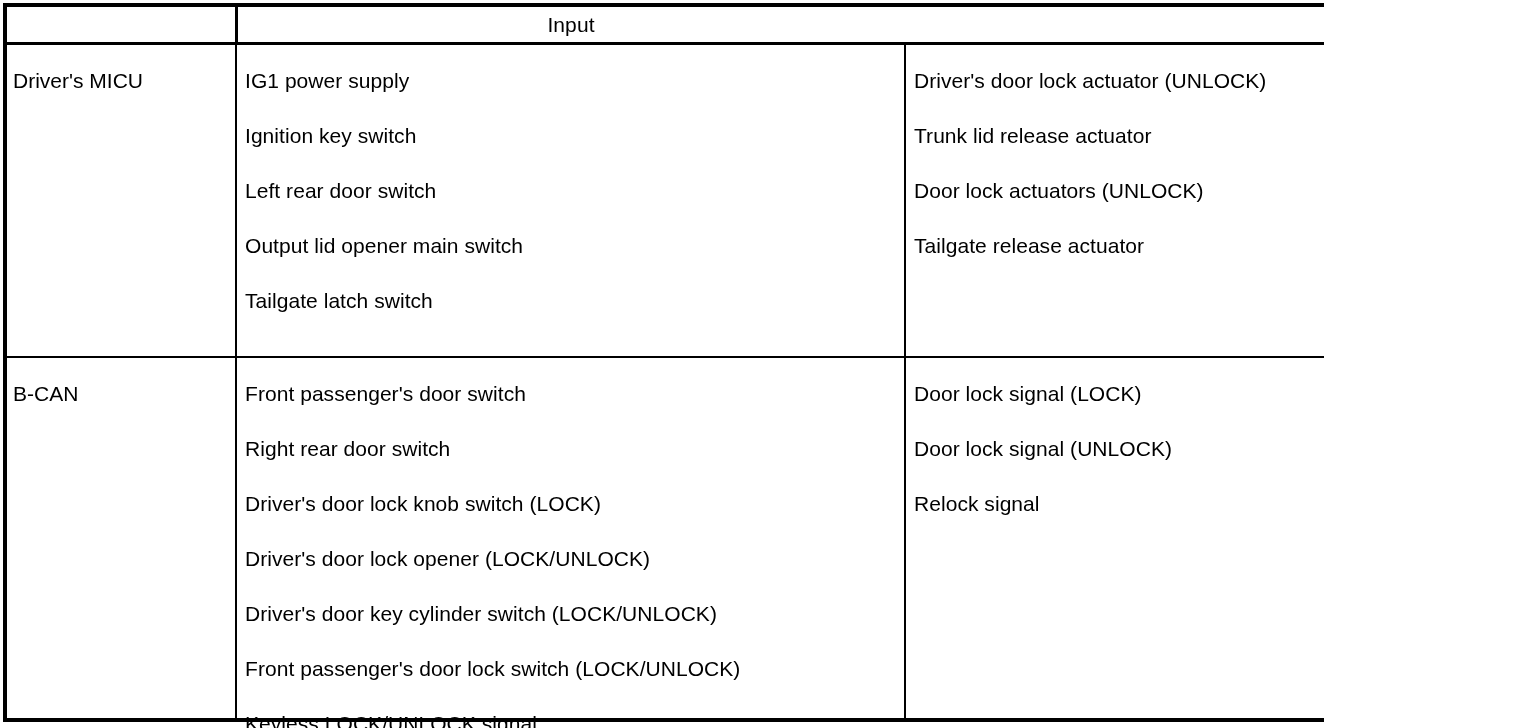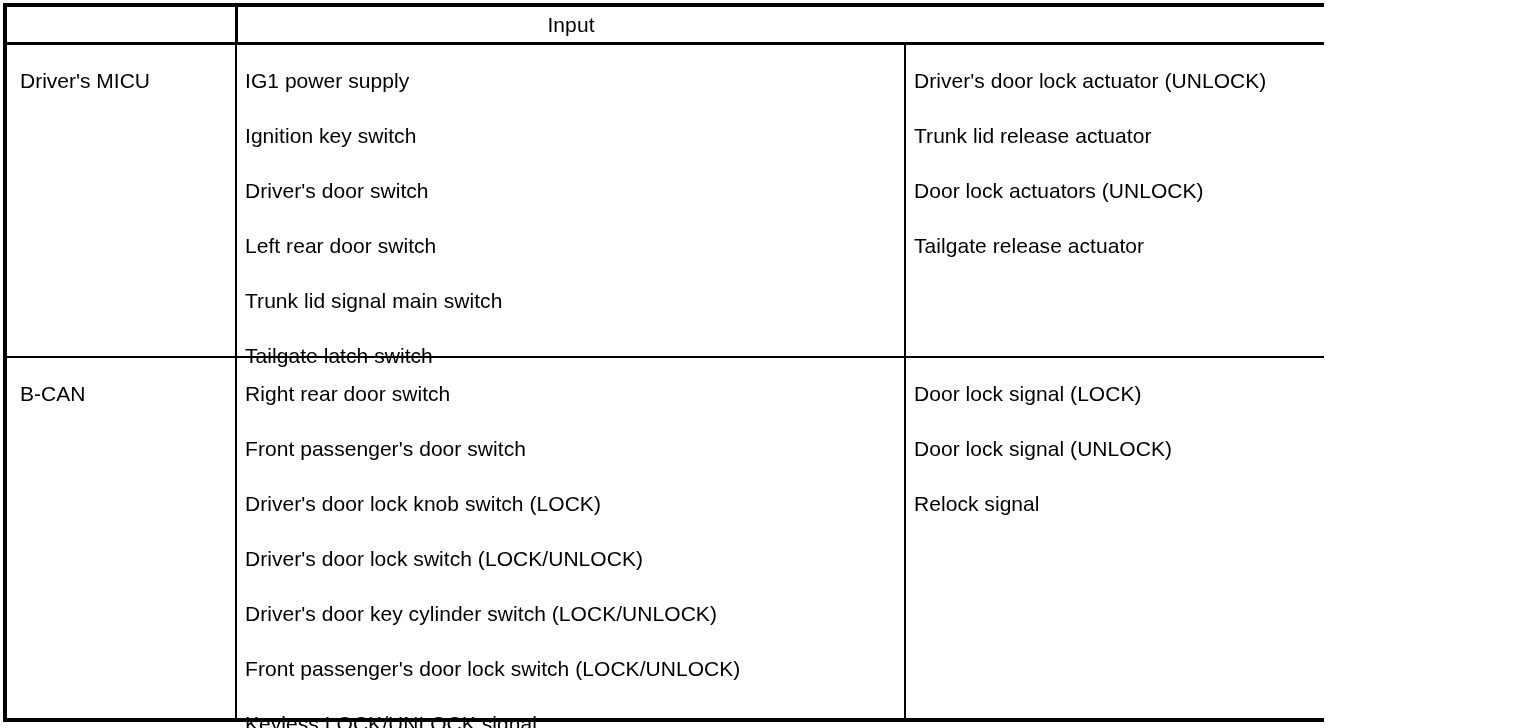--- a/index.html
+++ b/index.html
@@ -77,21 +77,21 @@
   .trow-micu  { top: 0px;   height: 313px; border-bottom: 2px solid #000000; box-sizing: border-box; }
   .trow-bcan  { top: 313px; bottom: 0; }
 
   .cell {
     position: absolute;
     top: 0;
     bottom: 0;
     box-sizing: border-box;
     padding-top: 8px;
   }
-  .cell-sys    { left: 0px;   width: 228px; padding-left: 6px; margin-left: 7px; }
+  .cell-sys    { left: 0px;   width: 228px; padding-left: 6px; }
   .cell-input  { left: 228px; width: 669px; border-left: 2px solid #000000; padding-left: 8px; }
   .cell-output { left: 897px; right: 0;     border-left: 2px solid #000000; padding-left: 8px; }
 
   .entry {
     font-size: 21px;
     line-height: 55px;
     height: 55px;
     white-space: nowrap;
     letter-spacing: 0.05px;
   }
@@ -118,45 +118,44 @@
 
       <div class="trow trow-micu">
 
         <div class="cell cell-sys">
           <div class="syslabel">Driver's MICU</div>
         </div>
 
         <div class="cell cell-input">
           <div class="entry">IG1 power supply</div>
           <div class="entry">Ignition key switch</div>
-          <div class="entry">Driver's door switch</div>
           <div class="entry">Left rear door switch</div>
-          <div class="entry">Trunk lid signal main switch</div>
+          <div class="entry">Output lid opener main switch</div>
           <div class="entry">Tailgate latch switch</div>
         </div>
 
         <div class="cell cell-output">
           <div class="entry">Driver's door lock actuator (UNLOCK)</div>
           <div class="entry">Trunk lid release actuator</div>
           <div class="entry">Door lock actuators (UNLOCK)</div>
           <div class="entry">Tailgate release actuator</div>
         </div>
       </div>
 
       <div class="trow trow-bcan">
 
         <div class="cell cell-sys">
           <div class="syslabel">B-CAN</div>
         </div>
 
         <div class="cell cell-input">
+          <div class="entry">Front passenger's door switch</div>
           <div class="entry">Right rear door switch</div>
-          <div class="entry">Front passenger's door switch</div>
           <div class="entry">Driver's door lock knob switch (LOCK)</div>
-          <div class="entry">Driver's door lock switch (LOCK/UNLOCK)</div>
+          <div class="entry">Driver's door lock opener (LOCK/UNLOCK)</div>
           <div class="entry">Driver's door key cylinder switch (LOCK/UNLOCK)</div>
           <div class="entry">Front passenger's door lock switch (LOCK/UNLOCK)</div>
           <div class="entry">Keyless LOCK/UNLOCK signal</div>
         </div>
 
         <div class="cell cell-output">
           <div class="entry">Door lock signal (LOCK)</div>
           <div class="entry">Door lock signal (UNLOCK)</div>
           <div class="entry">Relock signal</div>
         </div>

